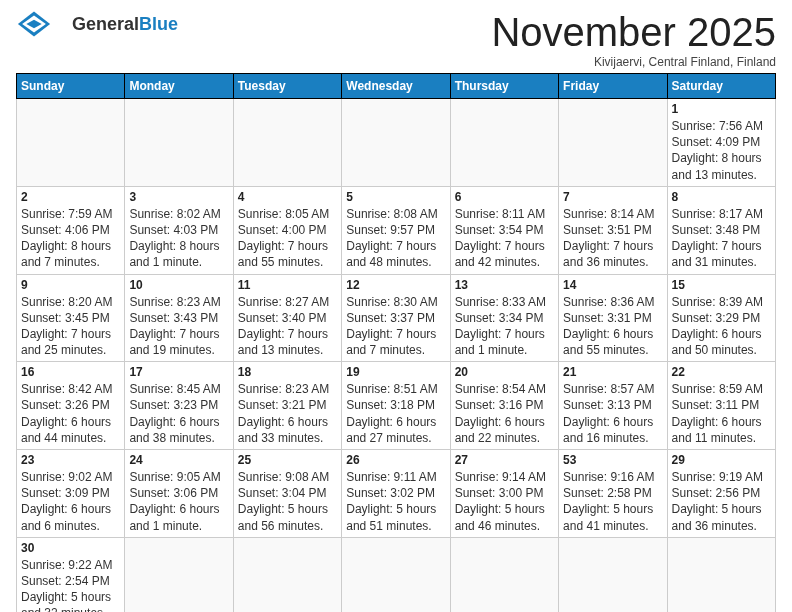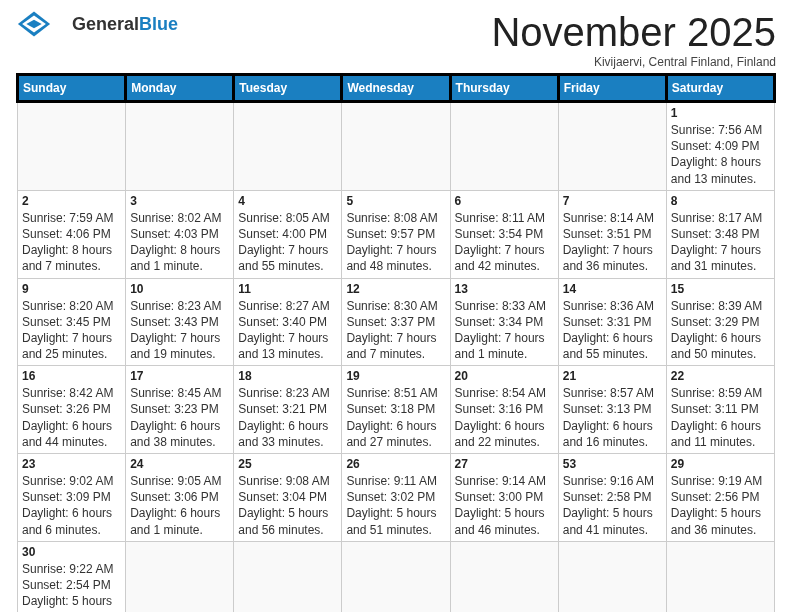--- a/index.html
+++ b/index.html
@@ -45,21 +45,21 @@
       width: 100%;
       border-collapse: collapse;
       margin-top: 4px;
     }
     .calendar th {
       background: #1a7fc1;
       color: #fff;
       font-size: 12px;
       font-weight: bold;
       padding: 5px 4px;
-      border: 3px solid #000000;
+      border: 1px solid #000000;
       text-align: left;
     }
     .calendar td {
       border: 1px solid #ccc;
       vertical-align: top;
       padding: 3px 4px;
       font-size: 9.5px;
       color: #333;
       width: calc(100% / 7);
       height: 78px;

